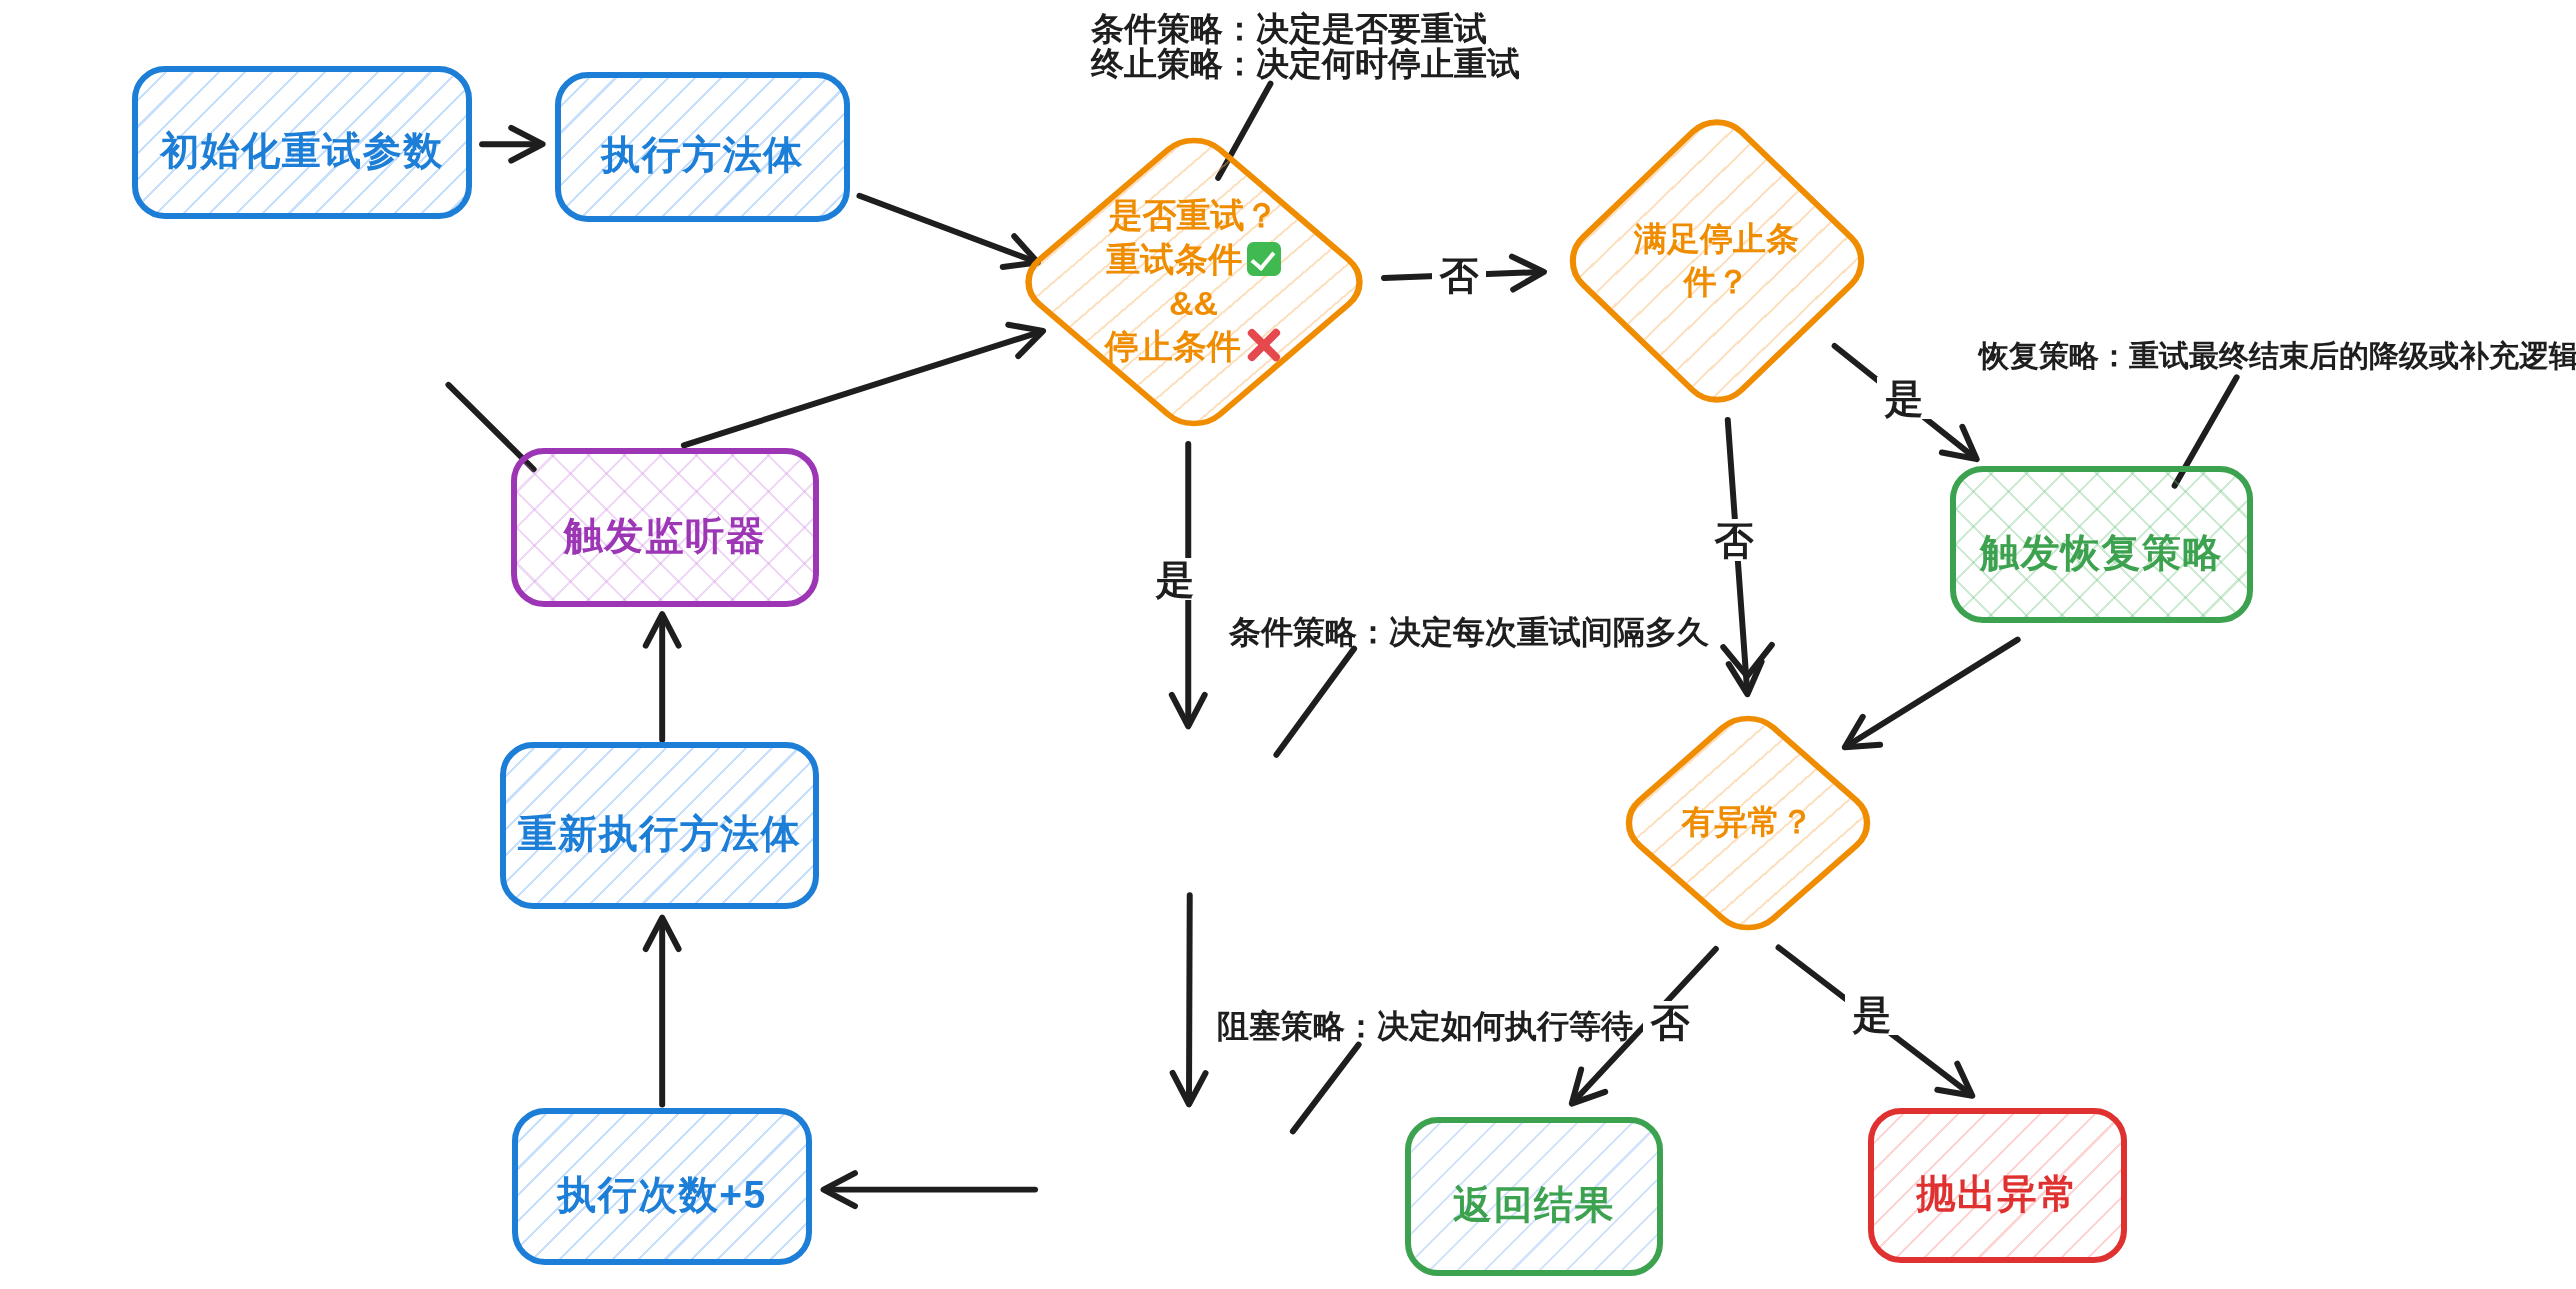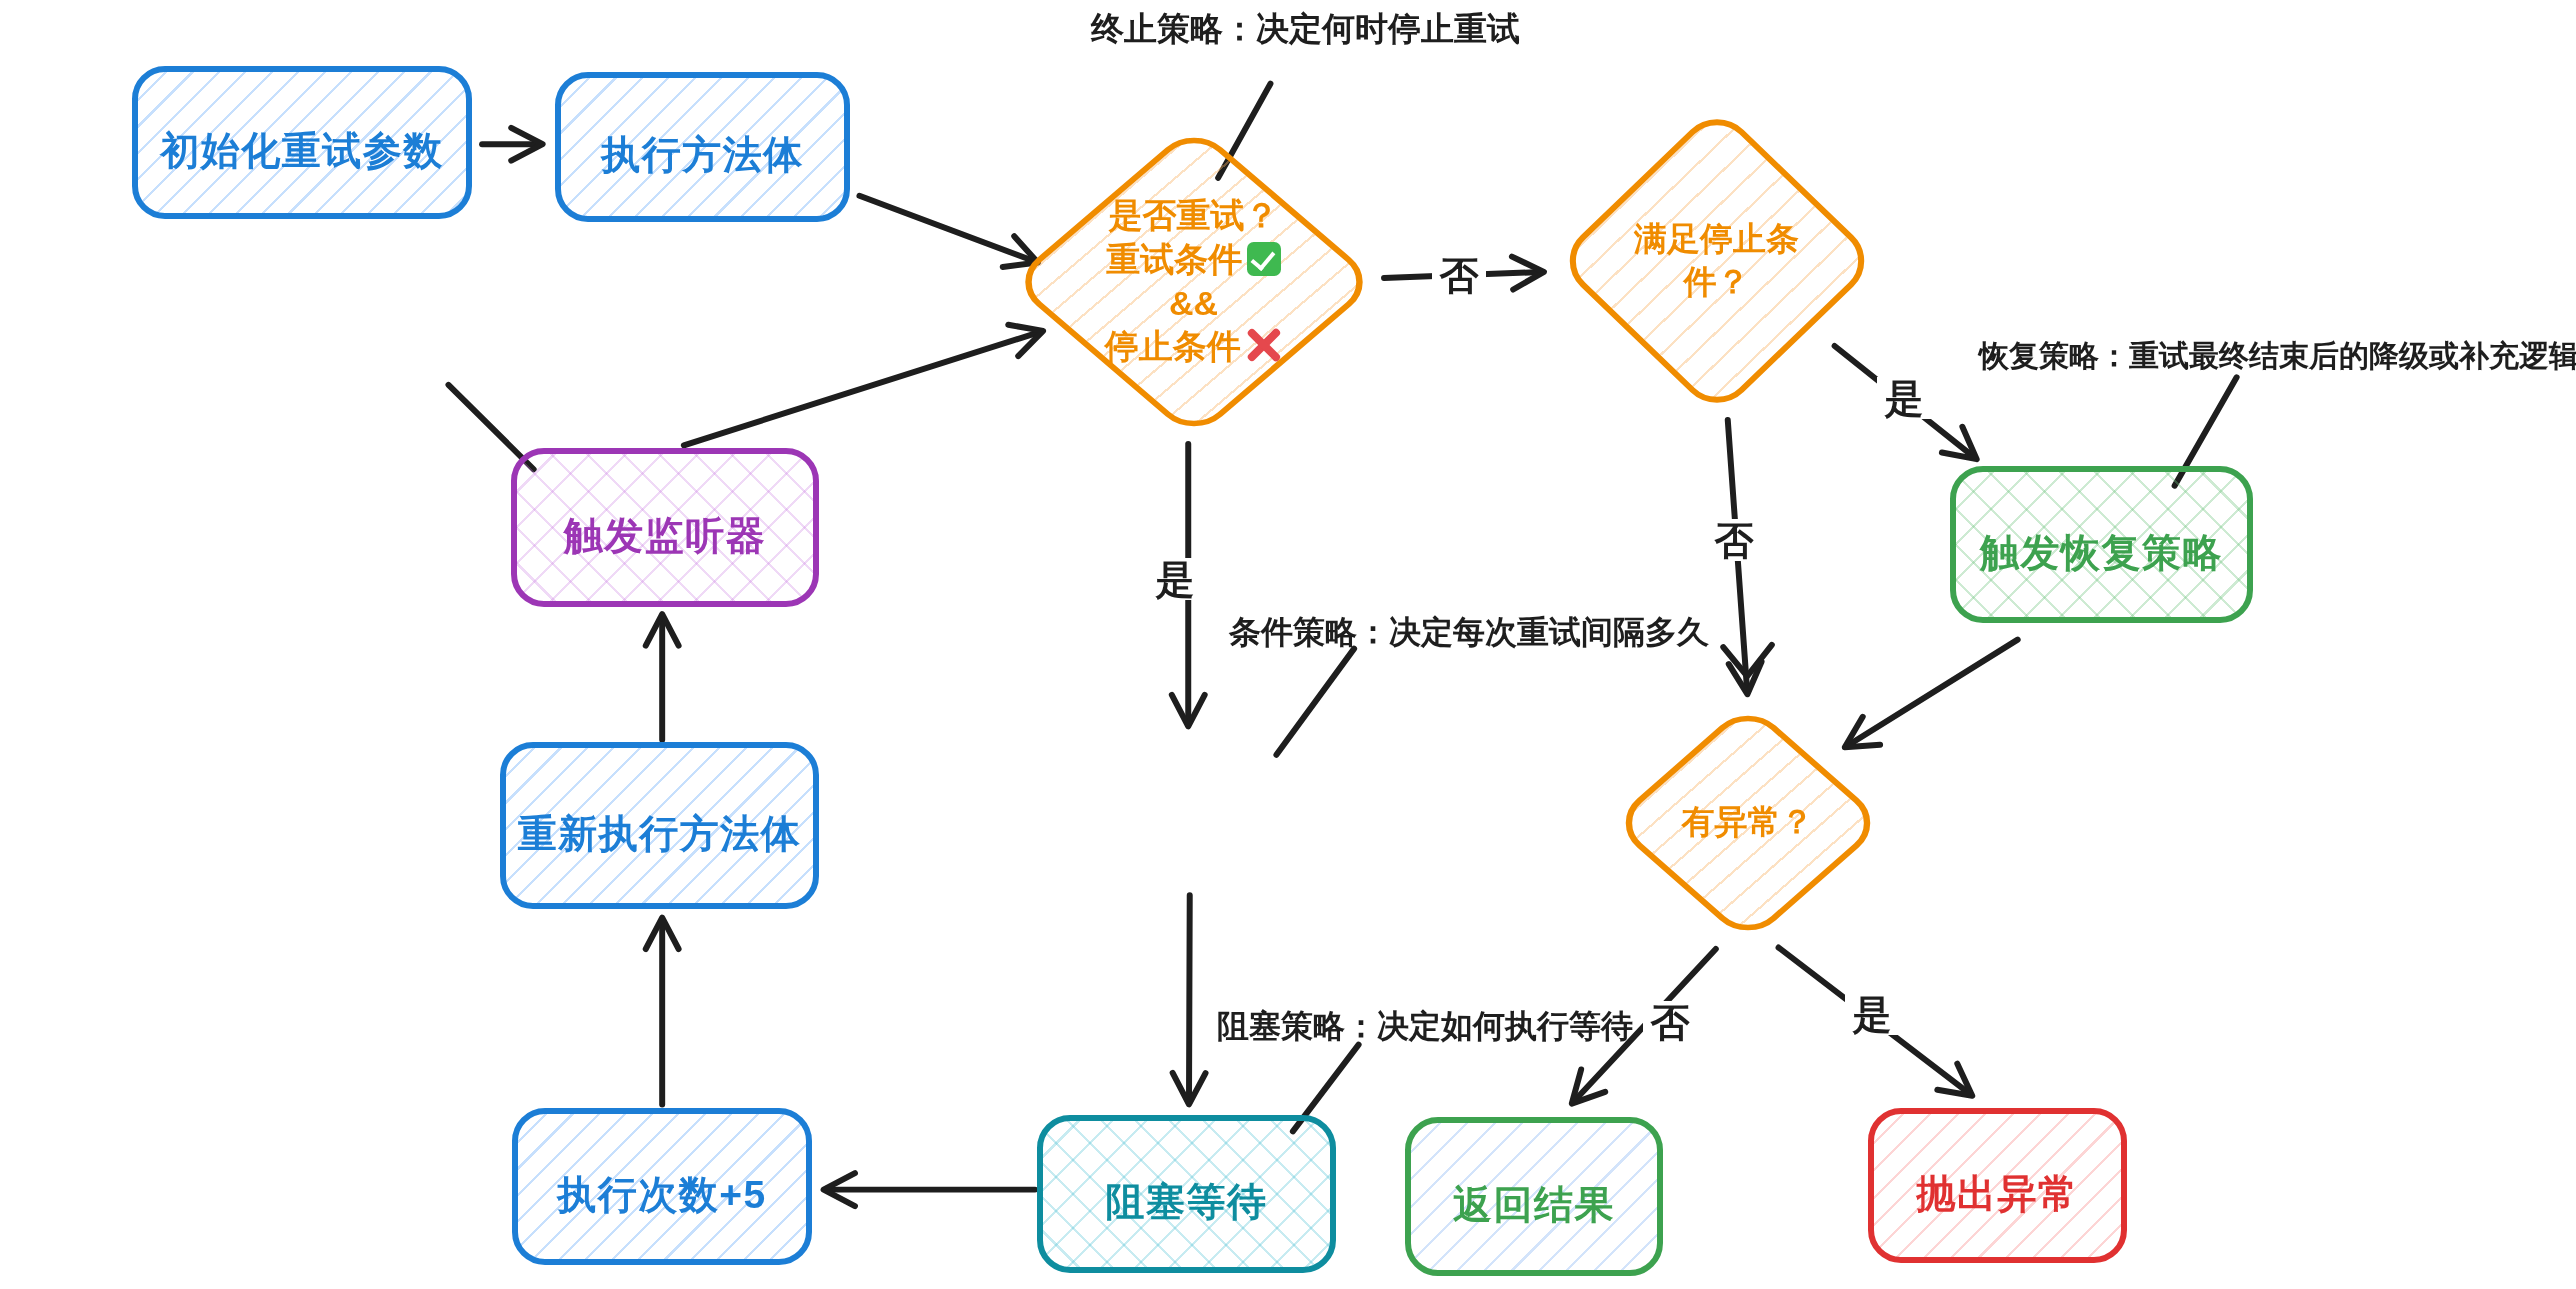--- a/index.html
+++ b/index.html
@@ -106,23 +106,20 @@
 
   <div class="node blue" style="left:500px;top:742px;width:319px;height:167px">
     <span class="lbl">重新执行方法体</span>
   </div>
 
 
   <div class="node blue" style="left:512px;top:1108px;width:300px;height:157px">
     <span class="lbl">执行次数+5</span>
   </div>
 
-  <div class="node teal" style="left:1037px;top:1115px;width:299px;height:158px">
-    <span class="lbl">阻塞等待</span>
-  </div>
 
   <div class="node greens" style="left:1405px;top:1117px;width:258px;height:159px">
     <span class="lbl">返回结果</span>
   </div>
 
   <div class="node greenx" style="left:1950px;top:466px;width:303px;height:157px">
     <span class="lbl">触发恢复策略</span>
   </div>
 
   <div class="node red" style="left:1868px;top:1108px;width:259px;height:155px">
@@ -152,20 +149,21 @@
 
   <div class="diamond" style="left:1554px;top:104px;width:325px;height:313px">
     <div class="dshape" style="width:226px;height:226px;--sx:1.019;--sy:0.981"></div>
     <div class="dtext" style="font-size:33px">
       <div class="dline">满足停止条</div>
       <div class="dline">件？</div>
     </div>
   </div>
 
   <div class="ann" style="left:1091px;top:10.5px;font-size:33px;line-height:1.07">
+    <div>条件策略：决定是否要重试</div>
     <div>终止策略：决定何时停止重试</div>
   </div>
 
 
   <div class="ann" style="left:1979px;top:336px;font-size:30px">恢复策略：重试最终结束后的降级或补充逻辑</div>
 
   <div class="ann" style="left:1229px;top:611px;font-size:32px">条件策略：决定每次重试间隔多久</div>
 
   <div class="ann" style="left:1217px;top:1005px;font-size:32px">阻塞策略：决定如何执行等待</div>
 

